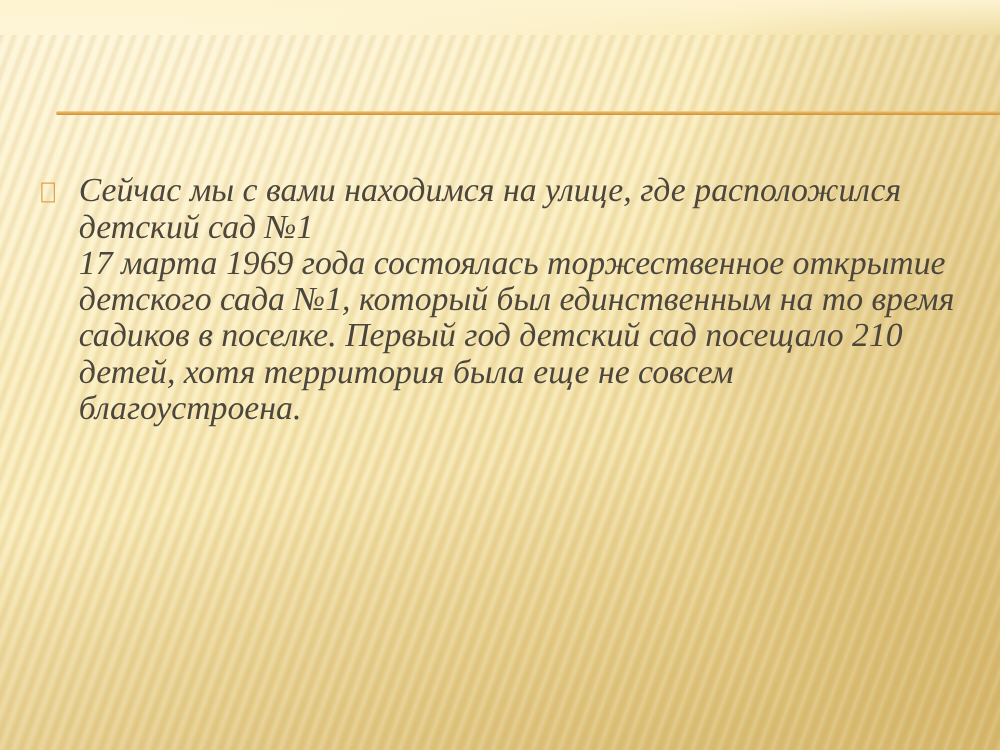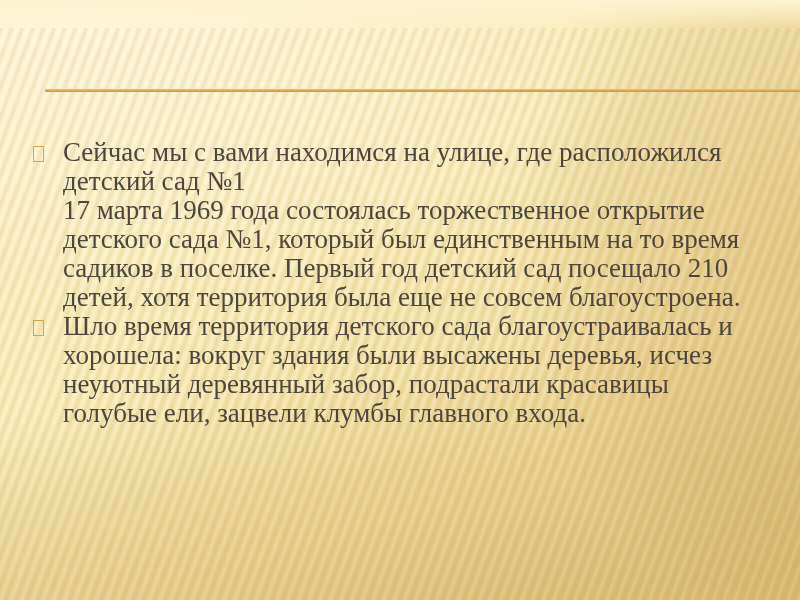--- a/index.html
+++ b/index.html
@@ -62,20 +62,21 @@
   }
   
   .content {
     position: absolute;
     left: 30px;
     top: 138px;
     width: 738px;
     color: var(--text-color, #4C463C);
     font-size: 27px;
     line-height: 29px;
+    font-style: italic;
   }
   .bullet-row {
     display: flex;
     align-items: flex-start;
   }
   .bullet-glyph {
     flex: 0 0 auto;
     display: inline-block;
     width: 9px;
     height: 14px;
@@ -100,21 +101,15 @@
   <div class="content">
 
     <div class="bullet-row">
       <span class="bullet-glyph"></span>
       <div class="bullet-text">
         <span class="seg">Сейчас мы с вами находимся на улице, где расположился детский сад №1</span>
         <span class="seg">17 марта 1969 года состоялась торжественное открытие детского сада №1, который был единственным на то время садиков в поселке. Первый год детский сад посещало 210 детей, хотя территория была еще не совсем благоустроена.</span>
       </div>
     </div>
 
-    <div class="bullet-row">
-      <span class="bullet-glyph"></span>
-      <div class="bullet-text">
-        <span class="seg">Шло время территория детского сада благоустраивалась и хорошела: вокруг здания были высажены деревья, исчез неуютный деревянный забор, подрастали красавицы голубые ели, зацвели клумбы главного входа.</span>
-      </div>
-    </div>
 
   </div>
 </div>
 
 </body></html>

